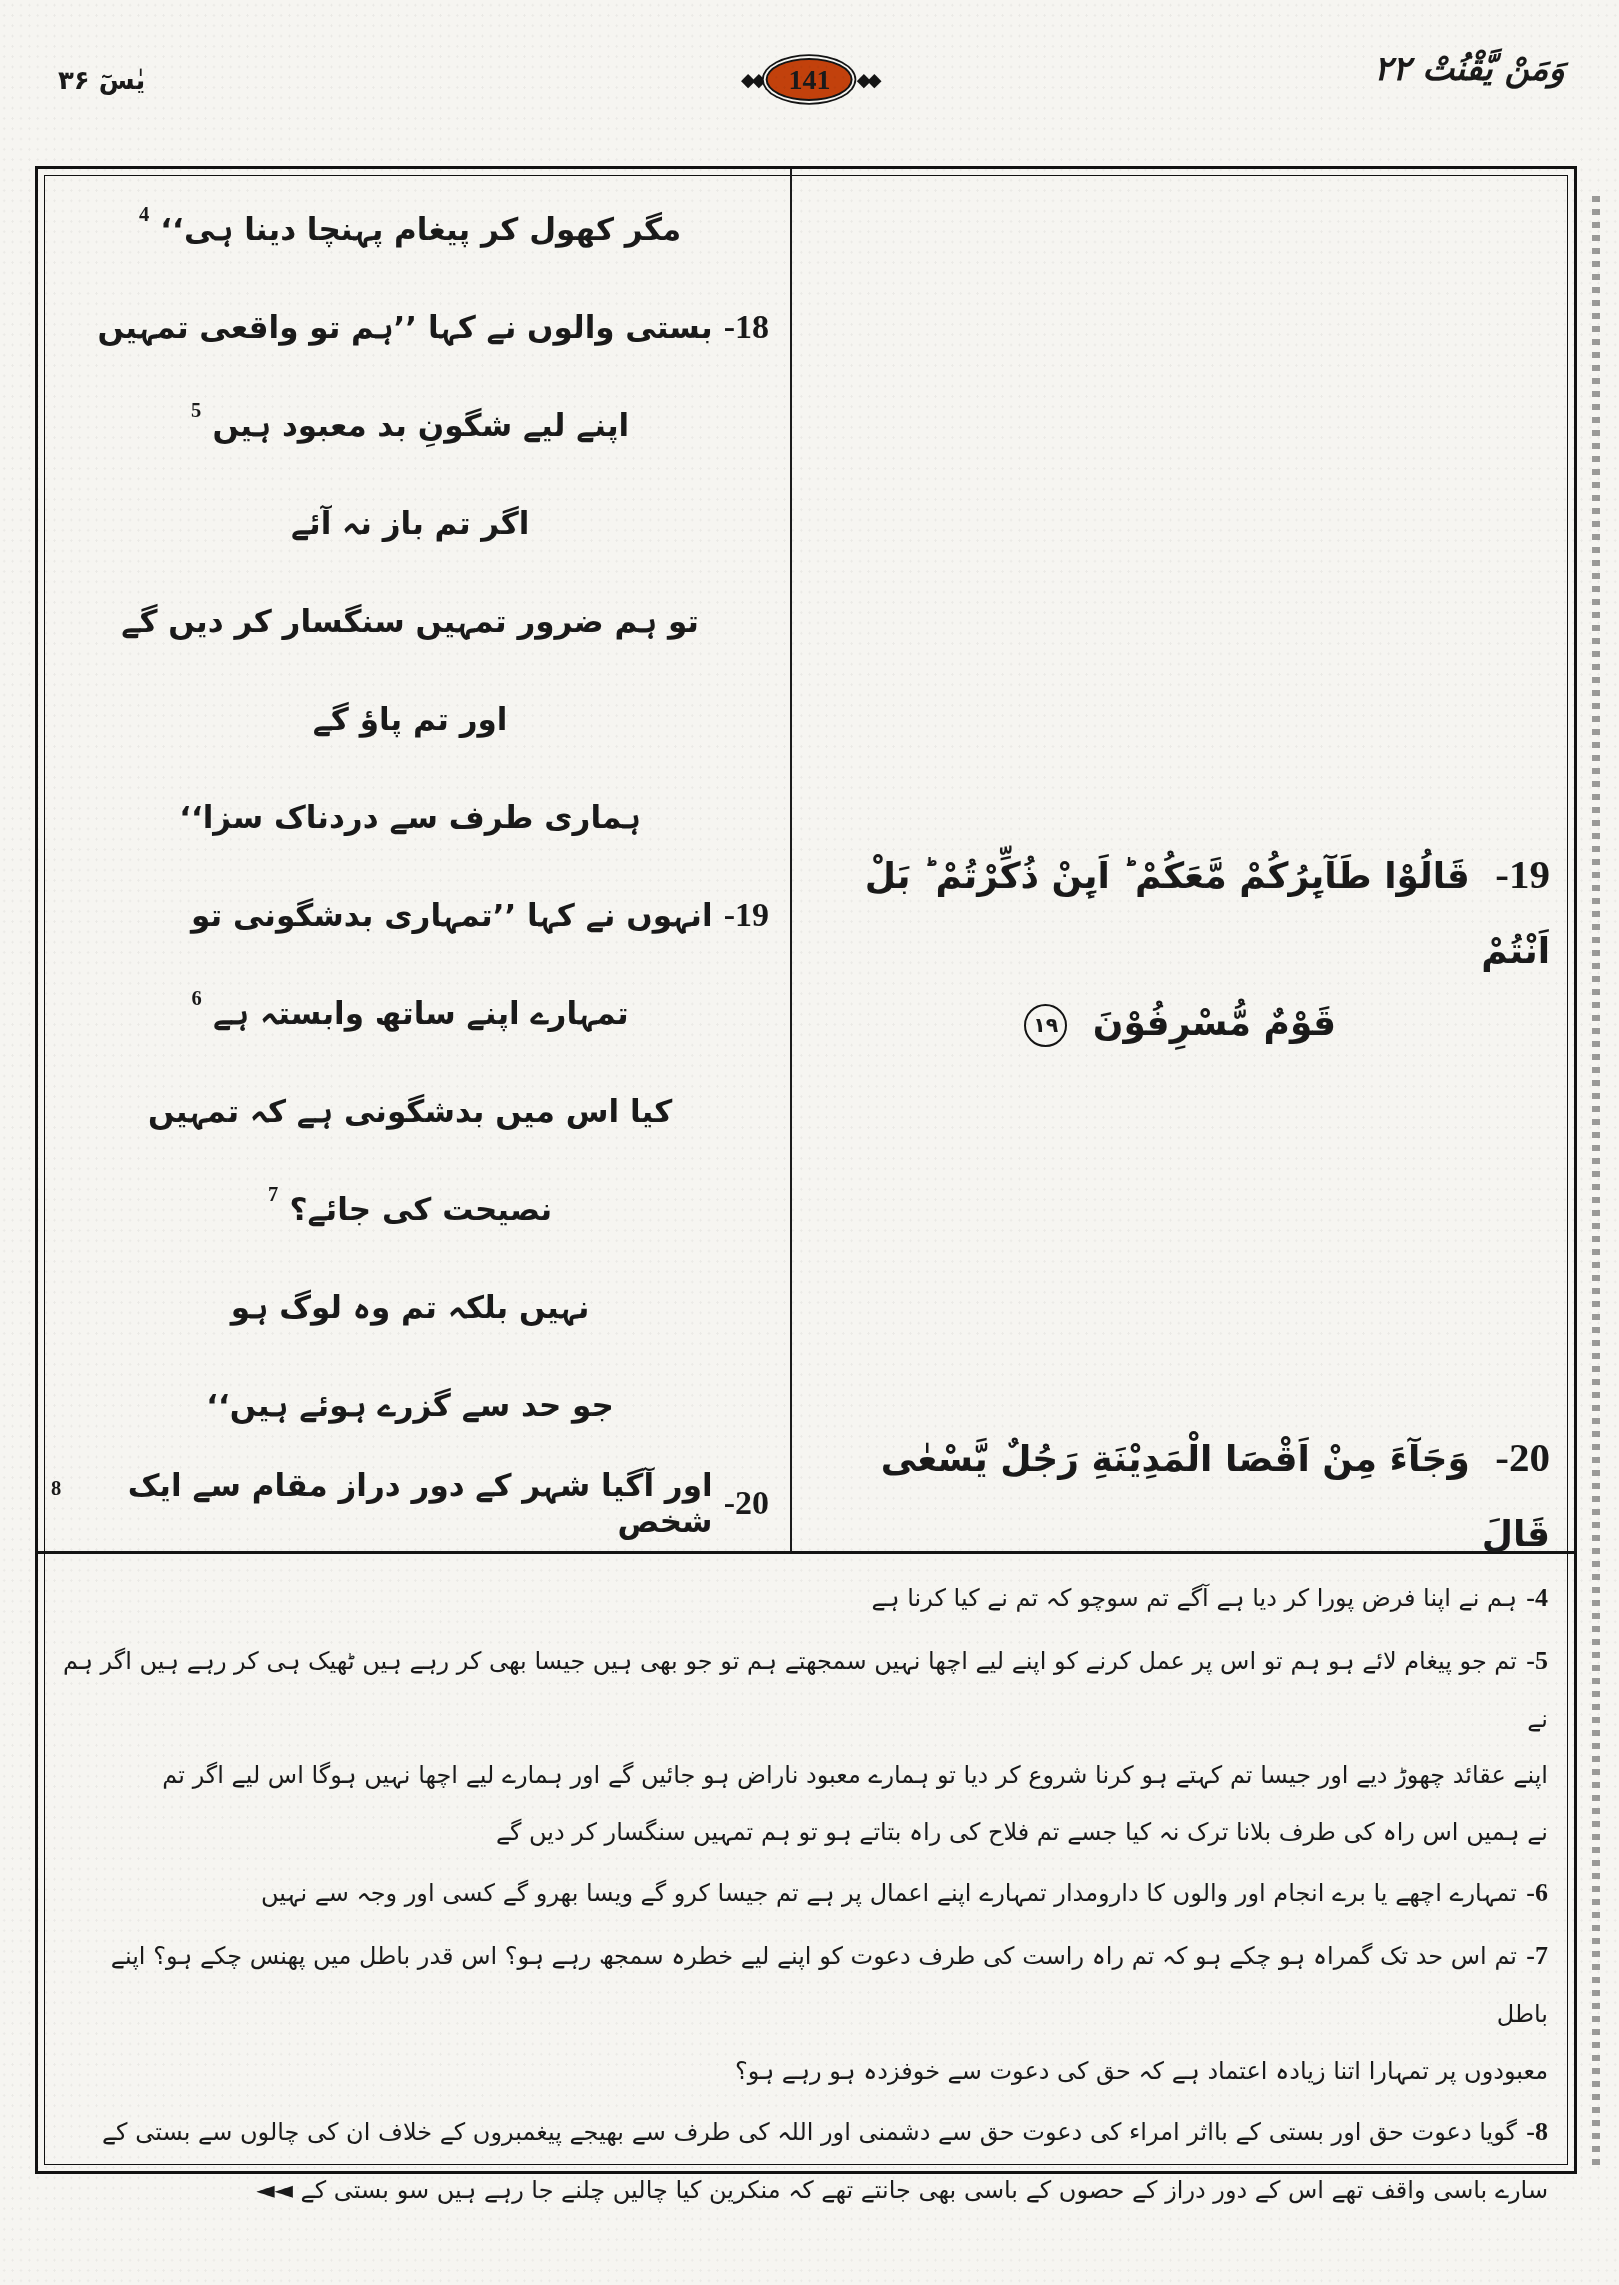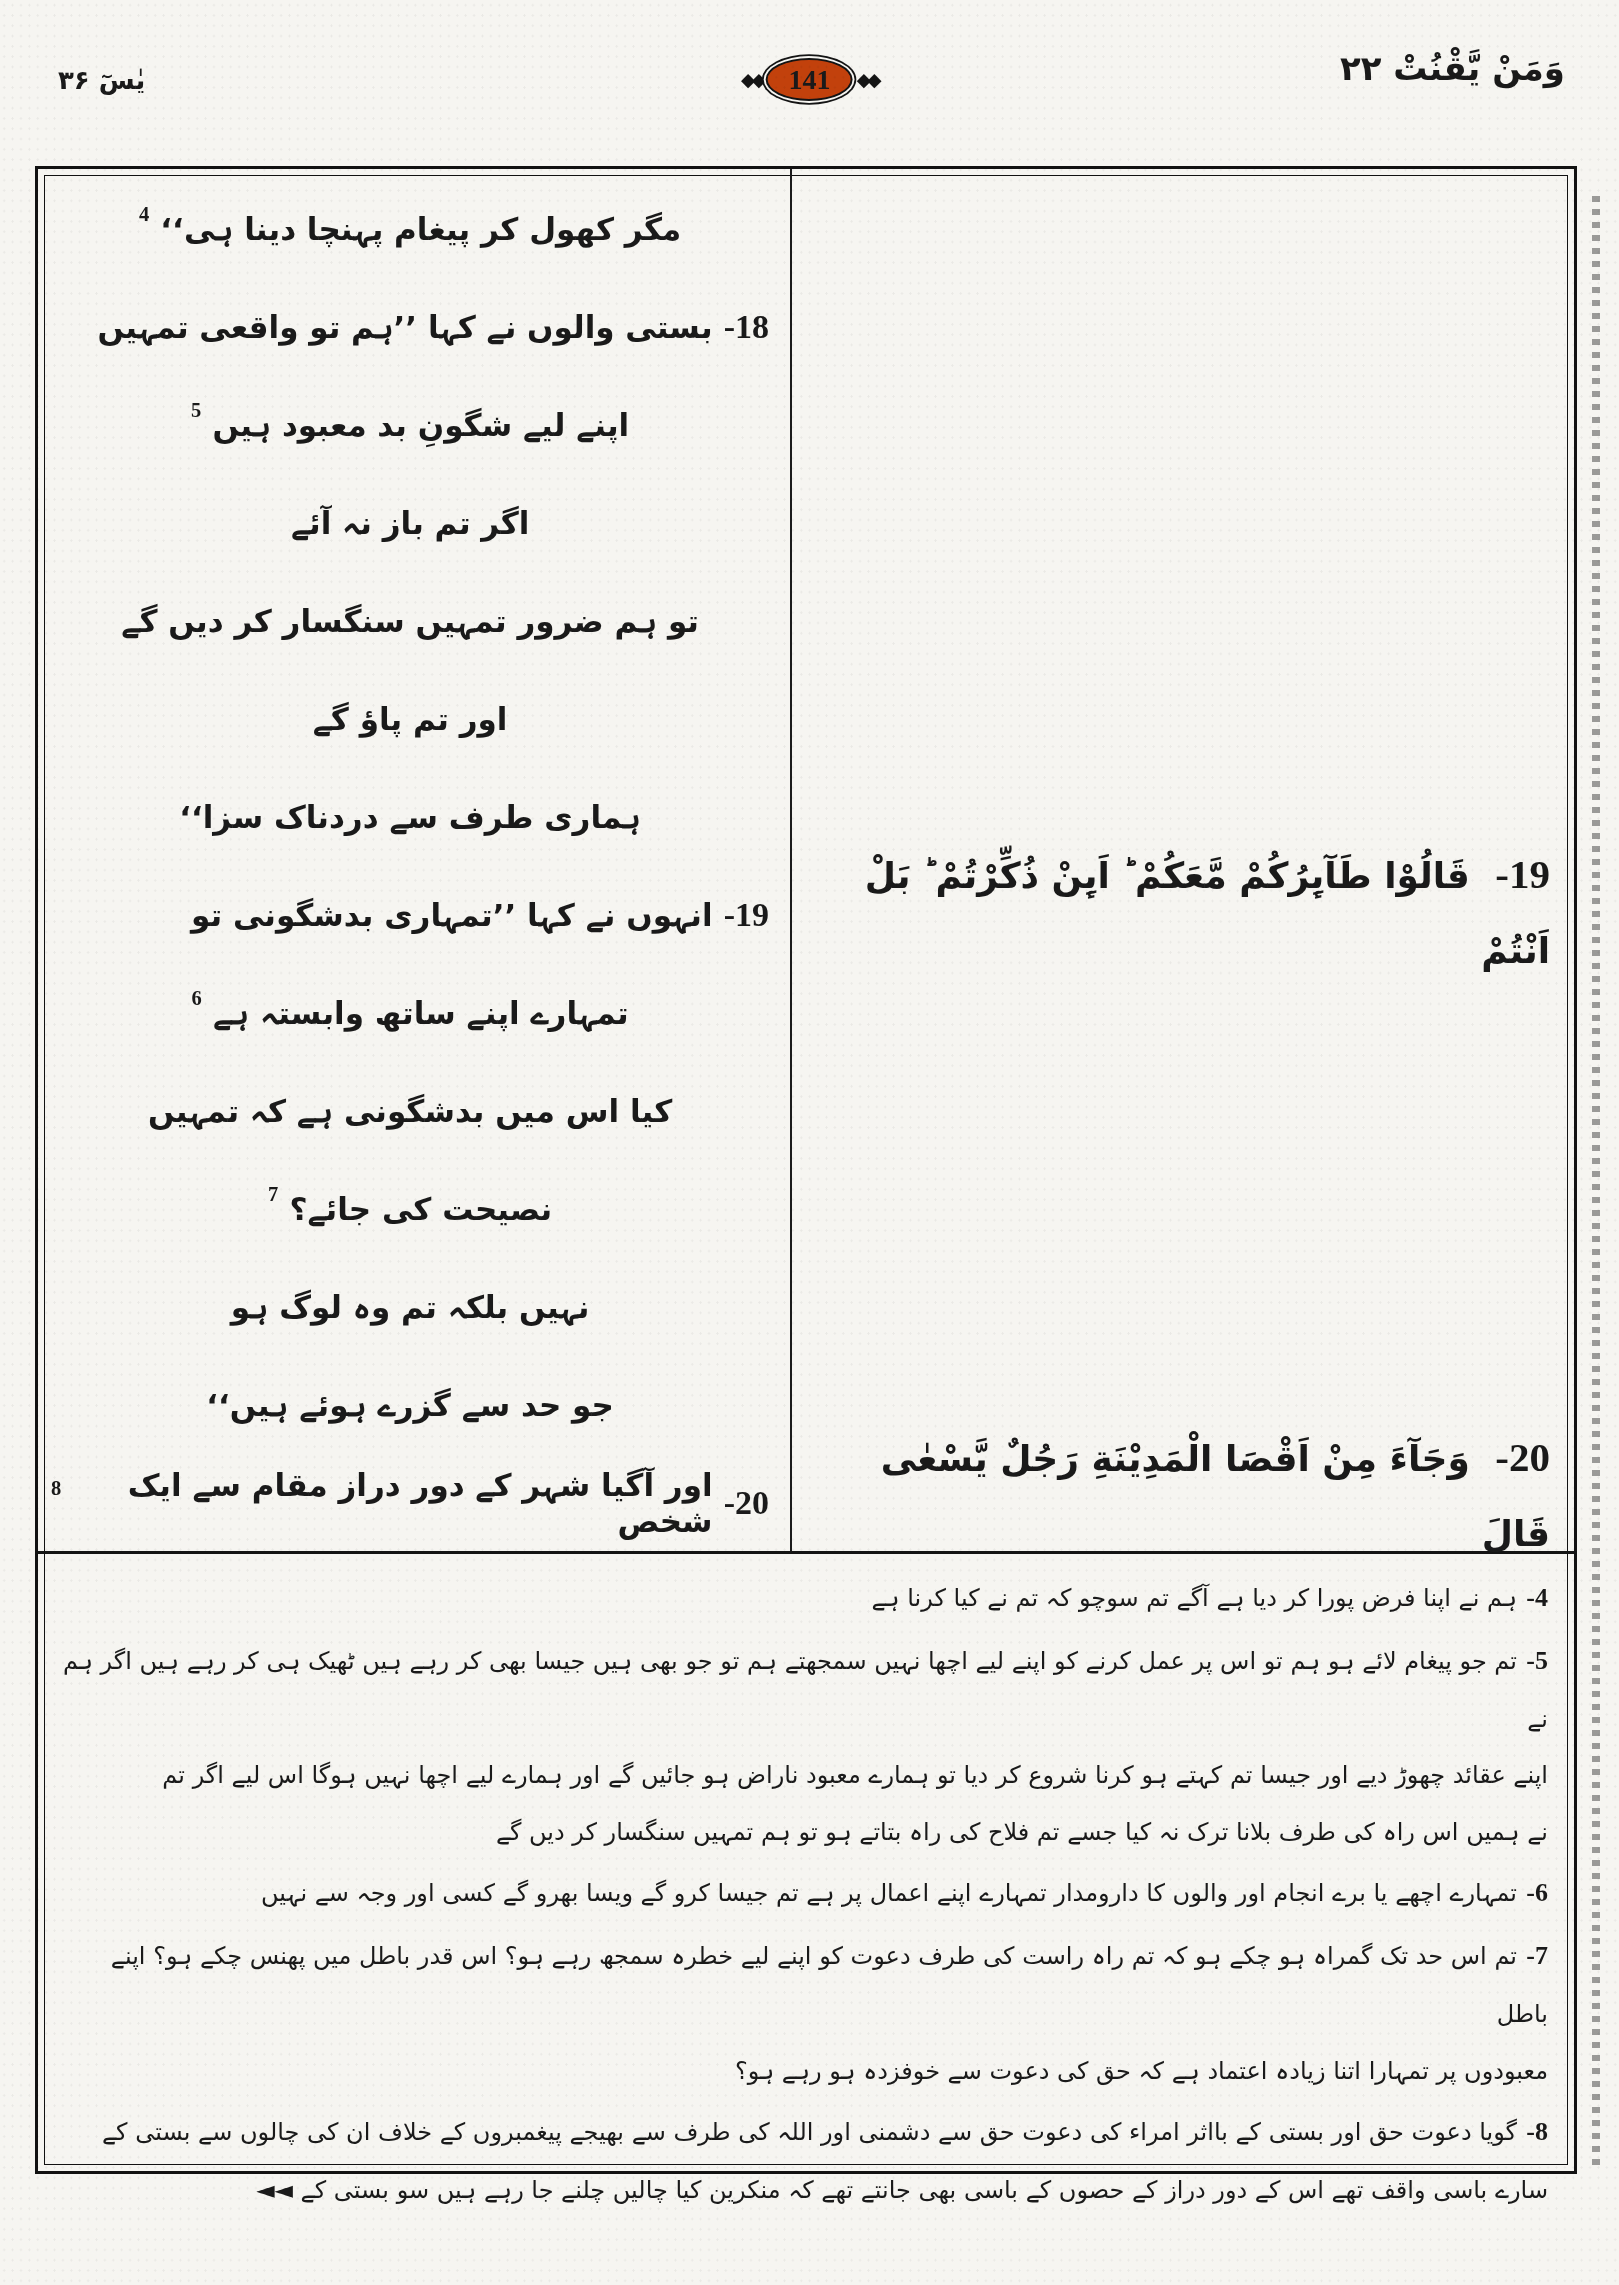--- a/index.html
+++ b/index.html
@@ -16,21 +16,21 @@
     background:#f6f5f1;
   }
   
   .page::after{
     content:"";position:absolute;inset:0;pointer-events:none;
     background-image:radial-gradient(#00000010 0.9px,transparent 1.1px);
     background-size:8.4px 10.3px;opacity:.8;
   }
   
   .hdr{position:absolute;top:0;left:0;right:0;height:160px;}
-  .hdr-juz{position:absolute;right:54px;top:48px;font-size:34px;font-weight:bold;direction:rtl;}
+  .hdr-juz{position:absolute;right:54px;top:48px;font-size:34px;font-weight:bold;direction:rtl;font-style:italic;}
   .hdr-surah{position:absolute;left:58px;top:65px;font-size:26px;font-weight:bold;direction:rtl;}
   .cartouche{position:absolute;left:50%;top:58px;transform:translateX(-50%);display:flex;align-items:center;gap:3.7px;}
   .cartouche .oval{
     border:2.8px solid #141414;border-radius:50%;
     box-shadow:0 0 0 1.9px #f6f5f1,0 0 0 3.7px #141414;
     padding:5.6px 20.5px;font-size:28px;font-weight:bold;
     font-family:"Liberation Serif",serif;background:#c2410c;line-height:1;
   }
   .cartouche .wing{font-size:18.6px;letter-spacing:-3.7px;color:#141414;}
   
@@ -111,20 +111,24 @@
     <div class="cols">
 
       <div class="col-ar">
 
 
         <div class="verse v19">
           <div class="verse-line">
             <span class="verse-num">19-</span>
             <span>قَالُوْا طَآىِٕرُكُمْ مَّعَكُمْ ؕ اَىِٕنْ ذُكِّرْتُمْ ؕ بَلْ اَنْتُمْ</span>
           </div>
+          <div class="verse-line center">
+            <span>قَوْمٌ مُّسْرِفُوْنَ</span>
+            <span class="end-mark">۱۹</span>
+          </div>
         </div>
 
         <div class="verse v20">
           <div class="verse-line">
             <span class="verse-num">20-</span>
             <span>وَجَآءَ مِنْ اَقْصَا الْمَدِيْنَةِ رَجُلٌ يَّسْعٰى قَالَ</span>
           </div>
         </div>
 
       </div>

